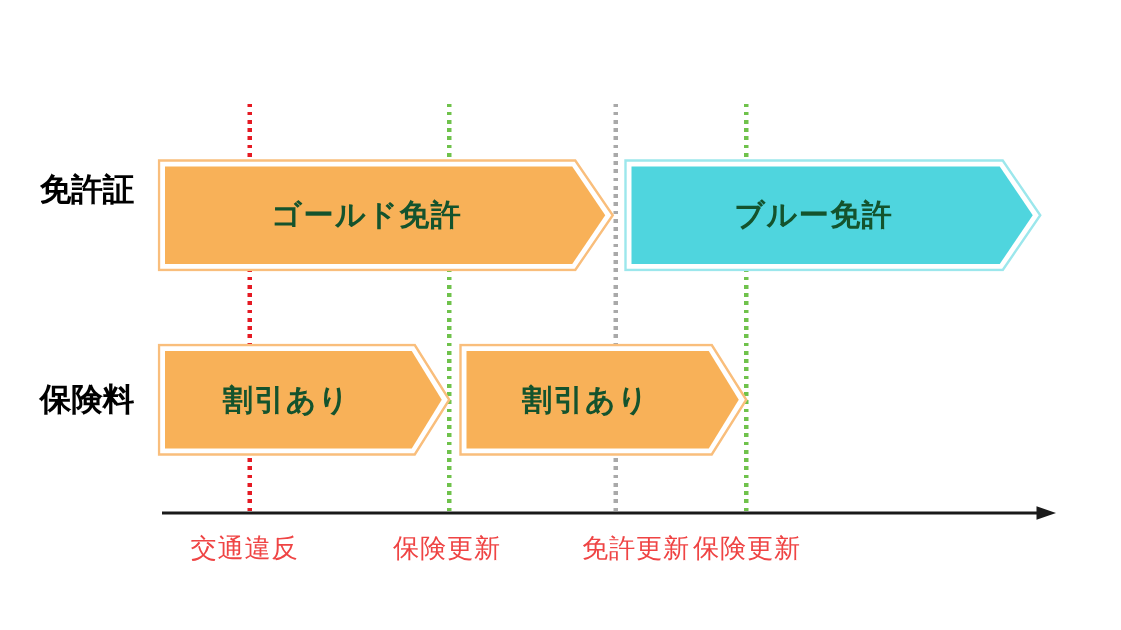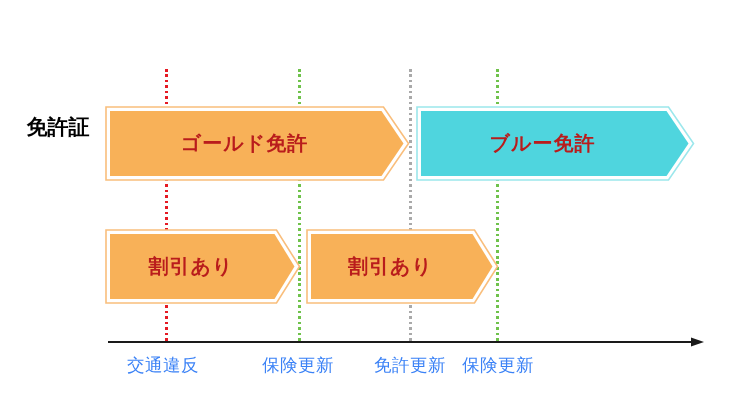--- a/index.html
+++ b/index.html
@@ -41,21 +41,21 @@
 
   .arrow-label {
     position: absolute;
     top: 0; left: 0; bottom: 0;
     display: flex;
     align-items: center;
     justify-content: center;
     font-size: 20px;
     font-weight: 700;
     letter-spacing: 1px;
-    color: #b91c1c;
+    color: #14532d;
     white-space: nowrap;
   }
 
   .side-label {
     position: absolute;
     width: 100px;
     text-align: center;
     font-size: 21px;
     font-weight: 700;
     line-height: 1.45;
@@ -71,37 +71,40 @@
   }
 
   .event-label {
     position: absolute;
     top: 353px;
     width: 130px;
     text-align: center;
     font-size: 17.5px;
     font-weight: 400;
     letter-spacing: 0.5px;
-    color: #3b82f6;
+    color: #ef4444;
     z-index: 2;
     white-space: nowrap;
   }
 </style>
 </head>
 <body>
 
 <div class="canvas">
 
   <div class="vline red" style="left:165px;"></div>
   <div class="vline green" style="left:298px;"></div>
   <div class="vline gray" style="left:409px;"></div>
   <div class="vline green" style="left:496px;"></div>
 
   <div class="side-label" style="left:8px; top:112px;">
     <span style="display:block;">免許証</span>
+  </div>
+  <div class="side-label" style="left:8px; top:252px;">
+    <span>保険料</span>
   </div>
 
   <div class="arrow" style="left:105px; top:106px;">
     <svg width="305" height="75" viewBox="0 0 305 75">
       <polygon class="outer gold" points="1,1 278.5,1 303.5,37.5 278.5,74 1,74"></polygon>
       <polygon class="inner gold" points="5,5 276.5,5 298.5,37.5 276.5,70 5,70"></polygon>
     </svg>
     <div class="arrow-label" style="right:26px;">ゴールド免許</div>
   </div>
 
@@ -130,16 +133,16 @@
   </div>
 
 
   <svg class="axis" width="600" height="16" viewBox="0 0 600 16">
     <line x1="2" y1="8" x2="586" y2="8" stroke="#1a1a1a" stroke-width="2"></line>
     <polygon points="585,3.5 598,8 585,12.5" fill="#1a1a1a"></polygon>
   </svg>
 
   <div class="event-label" style="left:98px;">交通違反</div>
   <div class="event-label" style="left:233px;">保険更新</div>
-  <div class="event-label" style="left:345px;">免許更新</div>
+  <div class="event-label" style="left:359px;">免許更新</div>
   <div class="event-label" style="left:433px;">保険更新</div>
 
 </div>
 
 </body></html>

